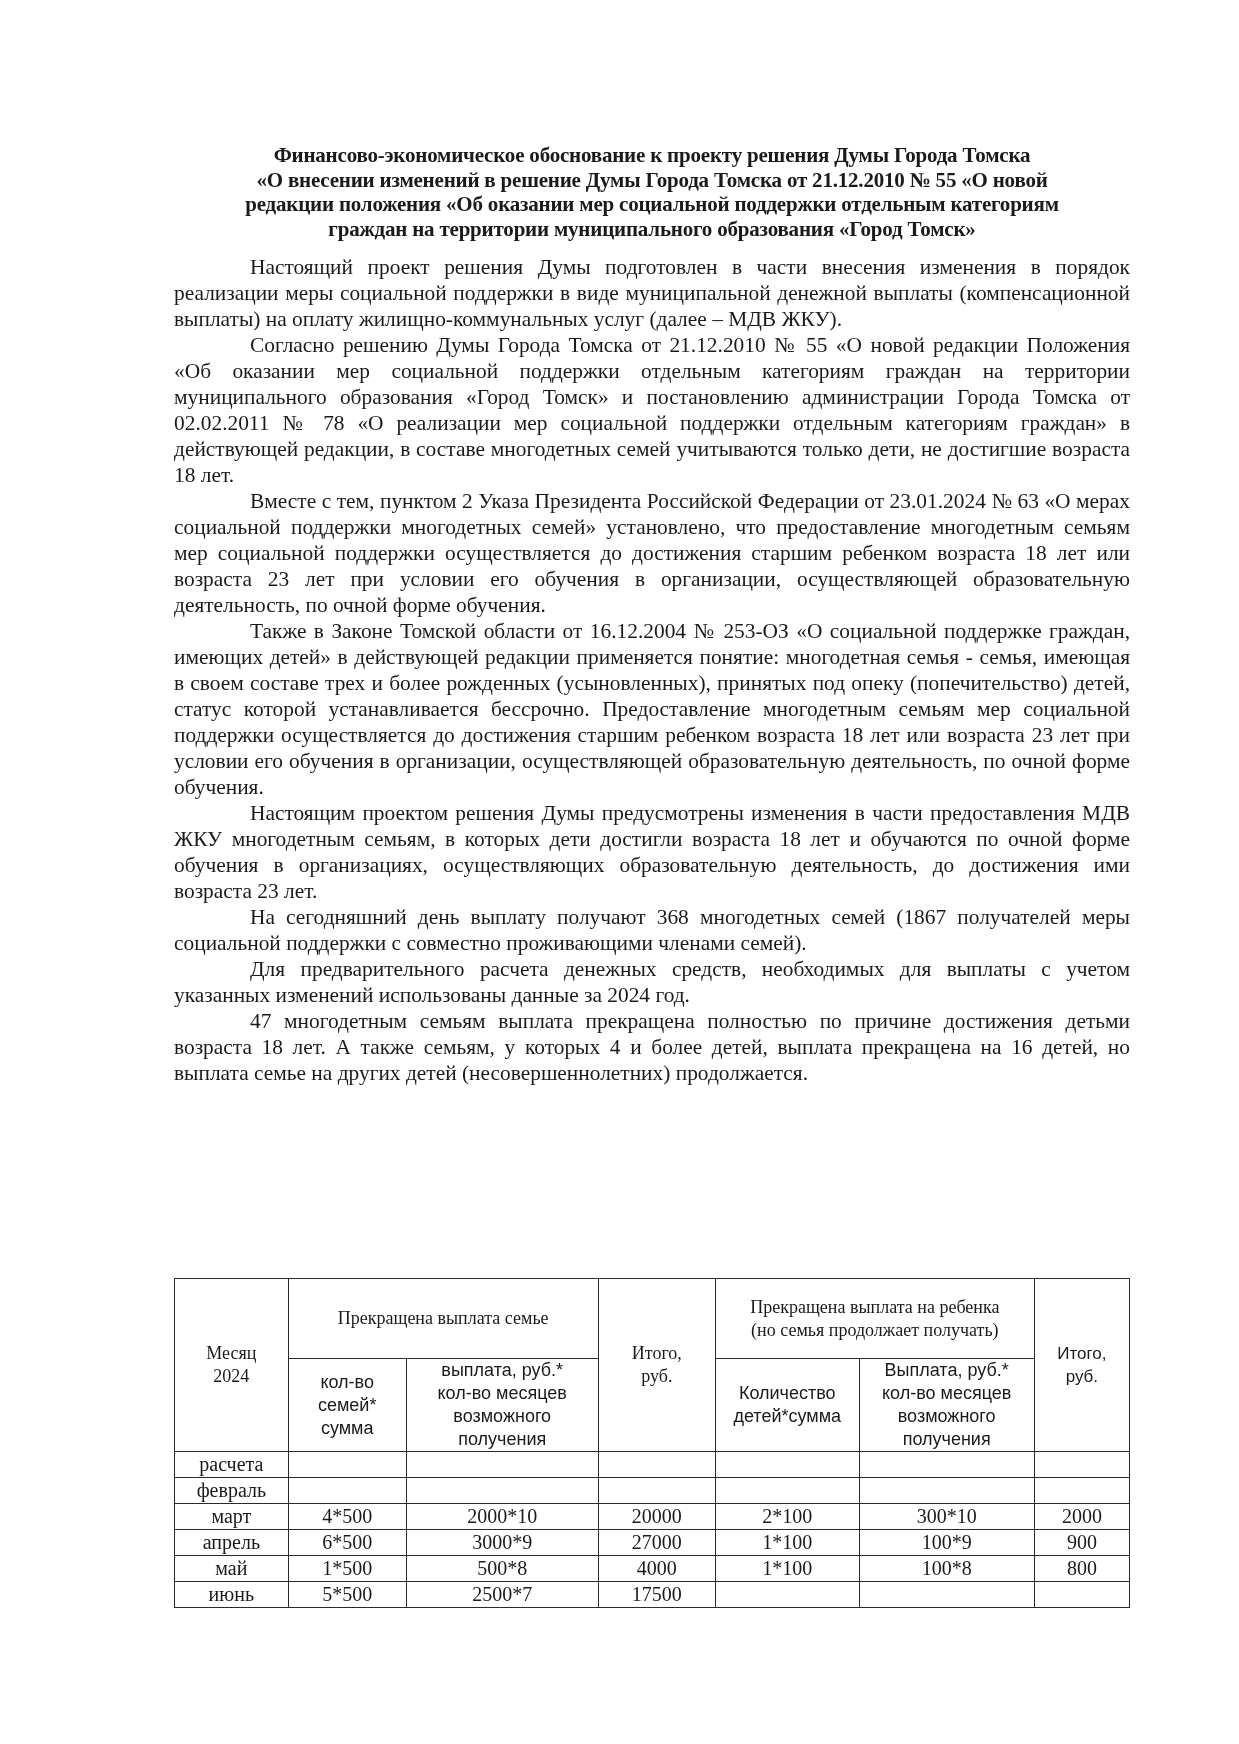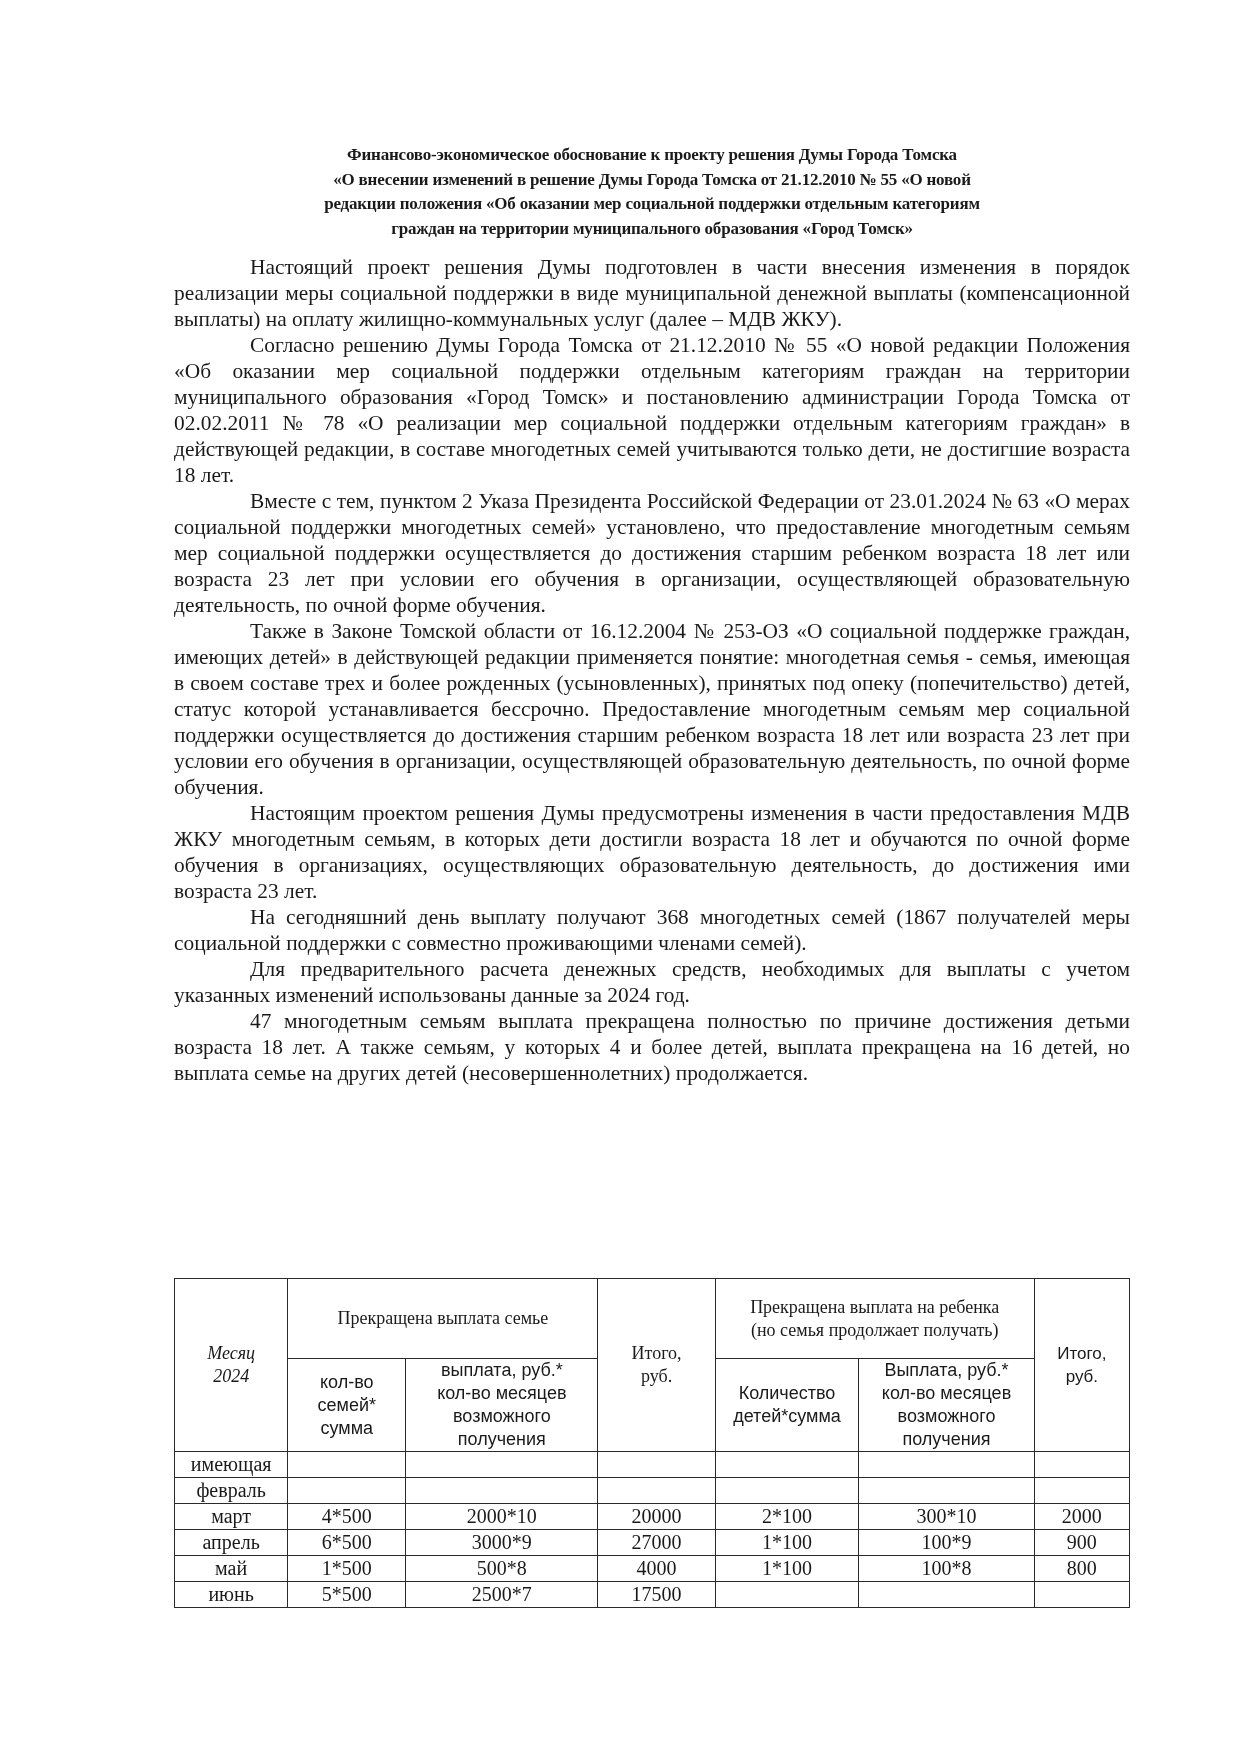--- a/index.html
+++ b/index.html
@@ -18,21 +18,21 @@
     top: 0;
     width: 956px;
   }
   .title {
     position: absolute;
     top: 143px;
     left: 0;
     width: 956px;
     text-align: center;
     font-weight: bold;
-    font-size: 17px;
+    font-size: 21px;
     line-height: 24.5px;
     letter-spacing: -0.2px;
   }
   .title div { white-space: nowrap; }
   .body-text {
     position: absolute;
     top: 254px;
     left: 0;
     width: 956px;
     font-size: 21.4px;
@@ -95,35 +95,35 @@
       <col style="width:119px">
       <col style="width:121px">
       <col style="width:206px">
       <col style="width:119px">
       <col style="width:149px">
       <col style="width:189px">
       <col style="width:100px">
     </colgroup>
     <tbody>
         <tr style="height:80px">
-      <td class="hdr" rowspan="2" style="padding:0 22px;font-style:italic;">Месяц 2024</td>
+      <td class="hdr" rowspan="2" style="padding:0 22px;">Месяц 2024</td>
       <td class="hdr" colspan="2">Прекращена выплата семье</td>
       <td class="hdr" rowspan="2" style="padding:0 30px;">Итого, руб.</td>
       <td class="hdr" colspan="2" style="padding:0 28px;margin-top:18px;">Прекращена выплата на ребенка (но семья продолжает получать)</td>
       <td class="hdr sans-small" rowspan="2" style="padding:0 14px;font-size:17px;">Итого, руб.</td>
     </tr>
     <tr style="height:91px">
       <td class="hdr sans-small" style="padding:0 24px;">кол-во семей* сумма</td>
       <td class="hdr sans-small" style="padding:0 22px;">выплата, руб.* кол-во месяцев возможного получения</td>
       <td class="hdr sans-small" style="padding:0 8px;">Количество детей*сумма</td>
       <td class="hdr sans-small" style="padding:0 14px;">Выплата, руб.* кол-во месяцев возможного получения</td>
     </tr>
 
     <tr class="dr">
-      <td class="month">имеющая</td>
+      <td class="month">расчета</td>
       <td></td>
       <td></td>
       <td></td>
       <td></td>
       <td></td>
       <td></td>
     </tr>
     <tr class="dr">
       <td class="month">февраль</td>
       <td></td>

